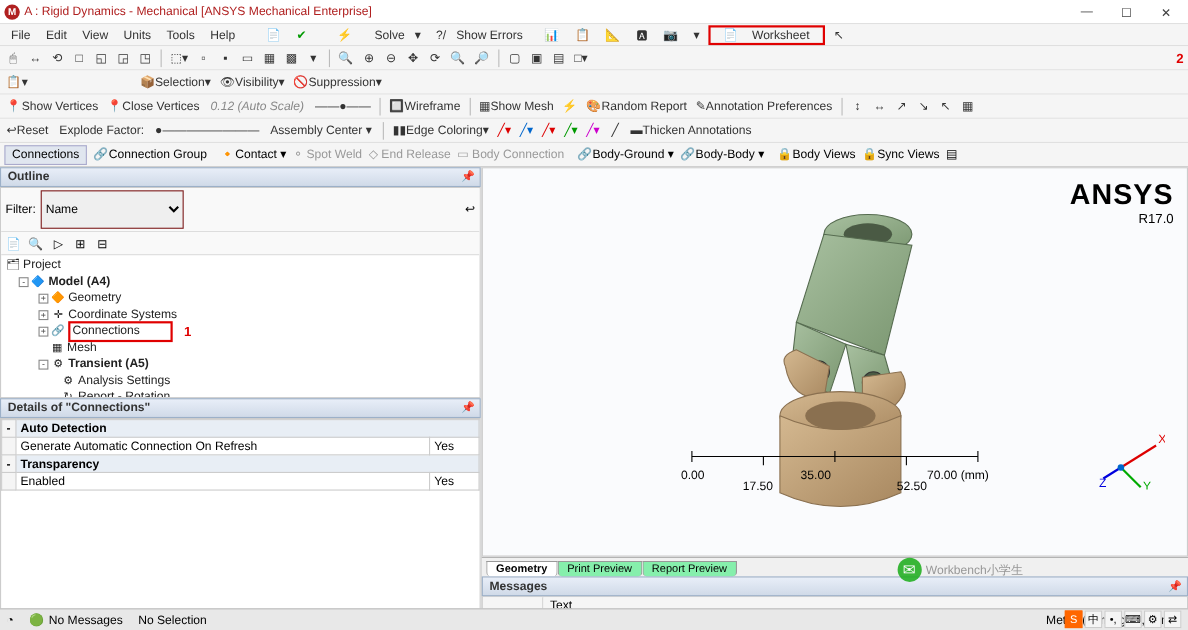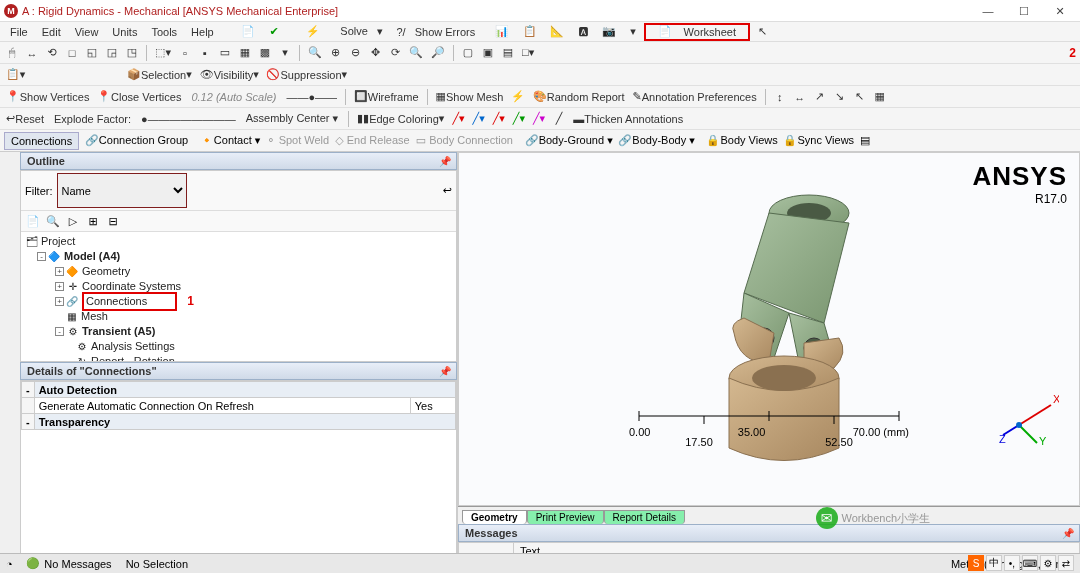--- a/index.html
+++ b/index.html
@@ -9,21 +9,21 @@
 .win-controls { position: absolute; right: 4px; top: 0; display: flex; gap: 4px; }
 .win-controls span { width: 32px; height: 22px; display: flex; align-items: center; justify-content: center; color: #444; }
 .menubar { background: #f5f5f5; height: 20px; display: flex; align-items: center; padding: 0 4px; gap: 2px; border-bottom: 1px solid #ddd;}
 .menubar span { padding: 2px 6px; color: #333; }
 .toolbar { background: #f5f5f5; height: 22px; display: flex; align-items: center; padding: 0 4px; gap: 4px; border-bottom: 1px solid #e0e0e0; flex-wrap: nowrap; overflow: hidden; white-space: nowrap;}
 .toolbar .tb-btn { min-width: 16px; height: 16px; display: inline-flex; align-items: center; justify-content: center; padding: 0 2px; color: #333; }
 .toolbar .tb-label { padding: 0 4px; color: #333; }
 .toolbar .sep { width: 1px; height: 16px; background: #bbb; margin: 0 2px; }
 .highlight-box { border: 2px solid #e00000; }
 .annotation-num { color: #e00000; font-weight: bold; font-size: 12px; }
-.main { display: flex; height: 420px; margin-left: 20px; }
+.main { display: flex; height: 420px; }
 .left-col { width: 438px; display: flex; flex-direction: column; border-right: 1px solid #ccc; }
 .panel-header { background: linear-gradient(#e8eef8,#d0dae8); height: 18px; display: flex; align-items: center; padding: 0 6px; border: 1px solid #9cb0c8; font-weight: bold; color: #333; position: relative;}
 .panel-header .pin { position: absolute; right: 4px; font-size: 10px; color: #556;}
 .outline { flex: 1; background: #fff; border: 1px solid #ccc; overflow: hidden; }
 .filter-row { display: flex; align-items: center; gap: 4px; padding: 2px 4px; border-bottom: 1px solid #ddd; background: #f9f9f9;}
 .filter-row select { font-size: 11px; width: 130px; height: 35px; border: 1px solid #7f1d1d;}
 .mini-tb { display: flex; gap: 4px; padding: 2px 4px; border-bottom: 1px solid #ddd; background: #f9f9f9;}
 .mini-tb span { width: 16px; height: 16px; display:flex;align-items:center;justify-content:center;}
 .tree { padding: 2px 0 2px 4px; line-height: 15px; color: #222; }
 .tree .row { display: flex; align-items: center; gap: 2px; height: 15px; white-space: nowrap;}
@@ -277,20 +277,25 @@
             </tr>
         <tr>
               <td class="pm"></td>
               <td>Generate Automatic Connection On Refresh</td>
               <td>Yes</td>
             </tr>
         <tr class="group">
               <td class="pm">-</td>
               <td colspan="2">Transparency</td>
             </tr>
+        <tr>
+              <td class="pm"></td>
+              <td>Enabled</td>
+              <td>Yes</td>
+            </tr>
       </tbody>
         </table>
     </div>
   </div>
 
   <div class="right-col">
     <div class="viewport">
       <div class="ansys-logo">
         <div class="big">ANSYS</div>
         <div class="ver">R17.0</div>
@@ -348,21 +353,21 @@
           <text x="40" y="60" fill="#0a0" font-size="10">Y</text>
         <line x1="20" y1="40" x2="4" y2="50" stroke="#00d" stroke-width="2"></line>
           <text x="0" y="58" fill="#00d" font-size="10">Z</text>
         <circle cx="20" cy="40" r="3" fill="#06c"></circle>
       </svg>
     </div>
     <div class="tabs-bottom">
       <span style="width:4px"></span>
       <span class="tab active">Geometry</span>
       <span class="tab">Print Preview</span>
-      <span class="tab">Report Details</span>
+      <span class="tab">Report Preview</span>
     </div>
     <div class="panel-header">
       <span>Messages</span>
       <span class="pin">📌</span>
     </div>
     <div class="messages">
       <div class="msg-body">
         <div class="c1"></div>
         <div style="padding:2px 6px;border-bottom:1px solid #ccc;flex:1;background:#f5f5f5">Text</div>
       </div>

